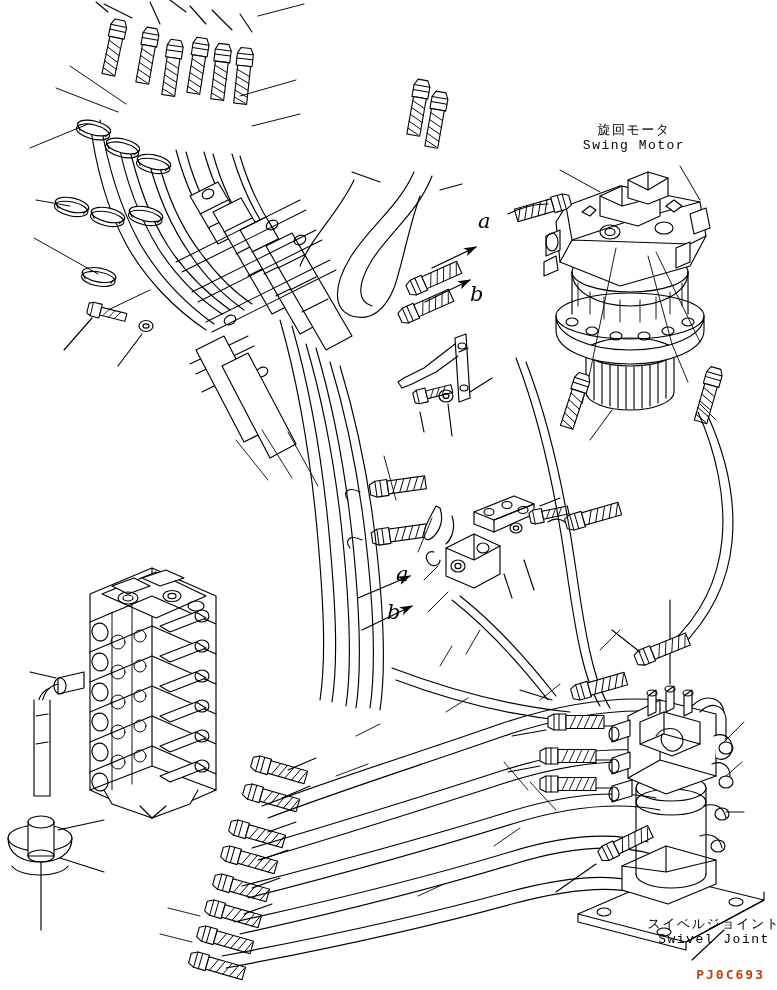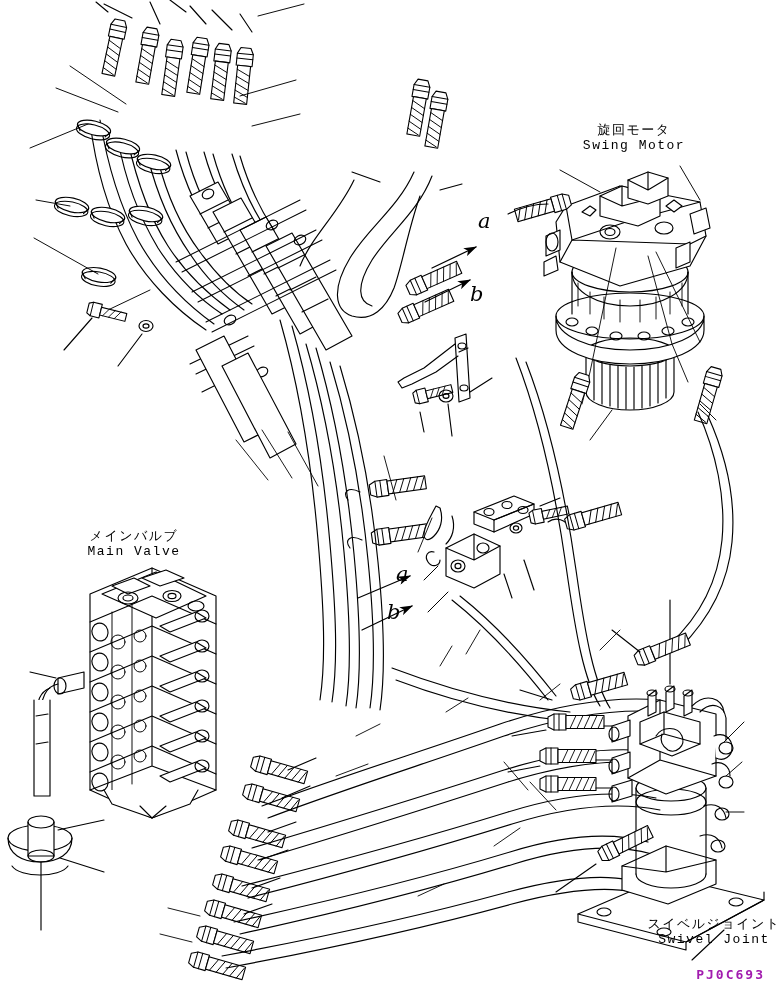--- a/index.html
+++ b/index.html
@@ -53,21 +53,21 @@
     pointer-events: none;
   }
   #drawing-number {
     position: absolute;
     right: 12px;
     bottom: 8px;
     font-family: "DejaVu Sans Mono", monospace;
     font-size: 13px;
     letter-spacing: 2px;
     font-weight: bold;
-    color: #a21caf;
+    color: #c2410c;
   }
 </style>
 </head>
 <body>
 
 <div id="sheet">
 
   <svg id="artwork" viewBox="0 0 777 990" xmlns="http://www.w3.org/2000/svg">
     <defs>
       <marker id="solidArrow" viewBox="0 0 12 8" refX="11" refY="4" markerWidth="11" markerHeight="7" orient="auto-start-reverse">
@@ -634,24 +634,20 @@
       </g>
 
     </g>
   </svg>
 
   <div class="lbl" id="label-swing-motor" style="left:574px; top:122px; width:120px;">
     <span class="jp">旋回モータ</span>
     <span class="en">Swing Motor</span>
   </div>
 
-  <div class="lbl" id="label-main-valve" style="left:74px; top:528px; width:120px;">
-    <span class="jp">メインバルブ</span>
-    <span class="en">Main Valve</span>
-  </div>
 
   <div class="lbl" id="label-swivel-joint" style="left:634px; top:916px; width:160px;">
     <span class="jp">スイベルジョイント</span>
     <span class="en">Swivel Joint</span>
   </div>
 
   <div class="callout" style="left:478px; top:209px;">a</div>
   <div class="callout" style="left:470px; top:282px;">b</div>
   <div class="callout" style="left:396px; top:562px;">a</div>
   <div class="callout" style="left:387px; top:600px;">b</div>

